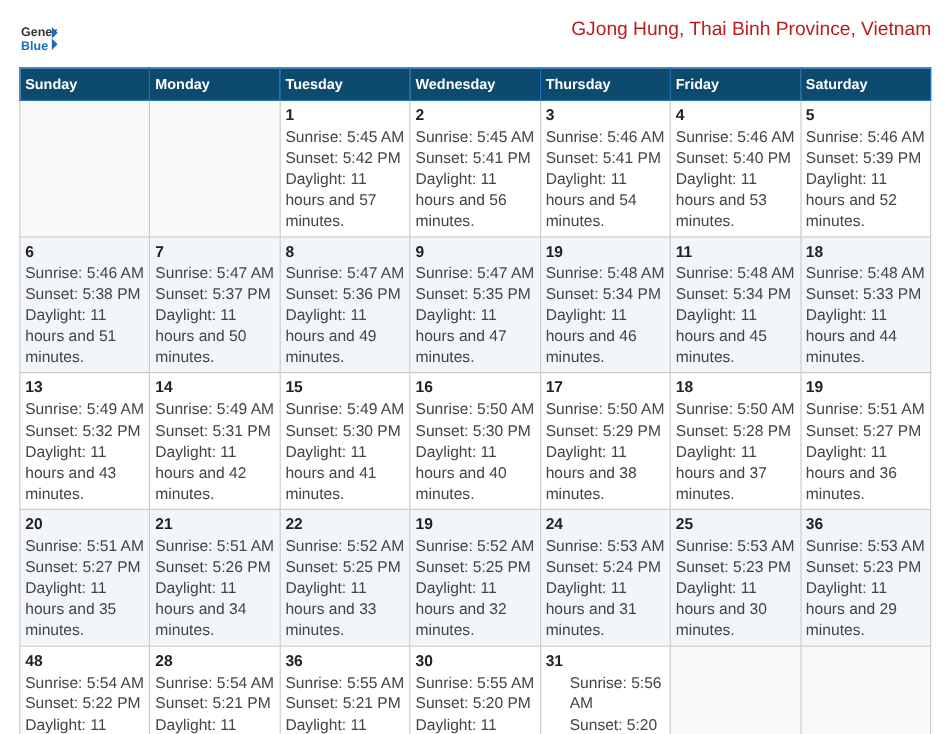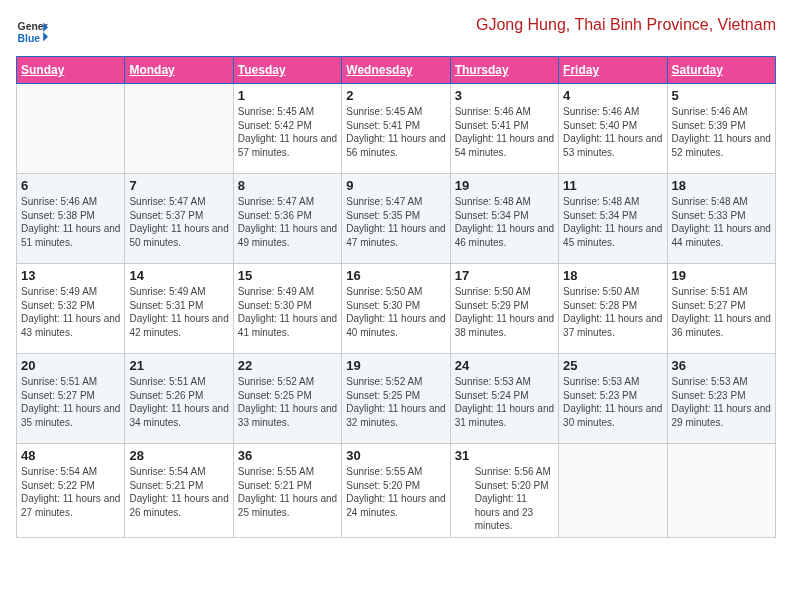--- a/index.html
+++ b/index.html
@@ -36,46 +36,45 @@
     .location-title {
       font-size: 16px;
       color: #b91c1c;
     }
     .calendar-table {
       width: 100%;
       border-collapse: collapse;
       font-size: 11px;
     }
     .calendar-table th {
-      background-color: #ec4899;
+      background-color: #0c4a6e;
       color: #fff;
       padding: 6px 4px;
       text-align: left;
       font-size: 12px;
       border: 1px solid #1a6bbf;
-      text-decoration: underline;
     }
     .calendar-table td {
       border: 1px solid #ccc;
       vertical-align: top;
       padding: 4px;
       width: calc(100% / 7);
       min-height: 80px;
       height: 90px;
     }
     .day-number {
       font-size: 13px;
       font-weight: bold;
       color: #222;
       display: block;
       margin-bottom: 2px;
     }
     .day-info {
       color: #444;
-      font-size: 10px;
+      font-size: 13px;
       line-height: 1.35;
     }
     .empty-cell {
       background: #f9f9f9;
     }
     .row-shaded td {
       background: #f2f6fb;
     }
   </style>
 </head>

